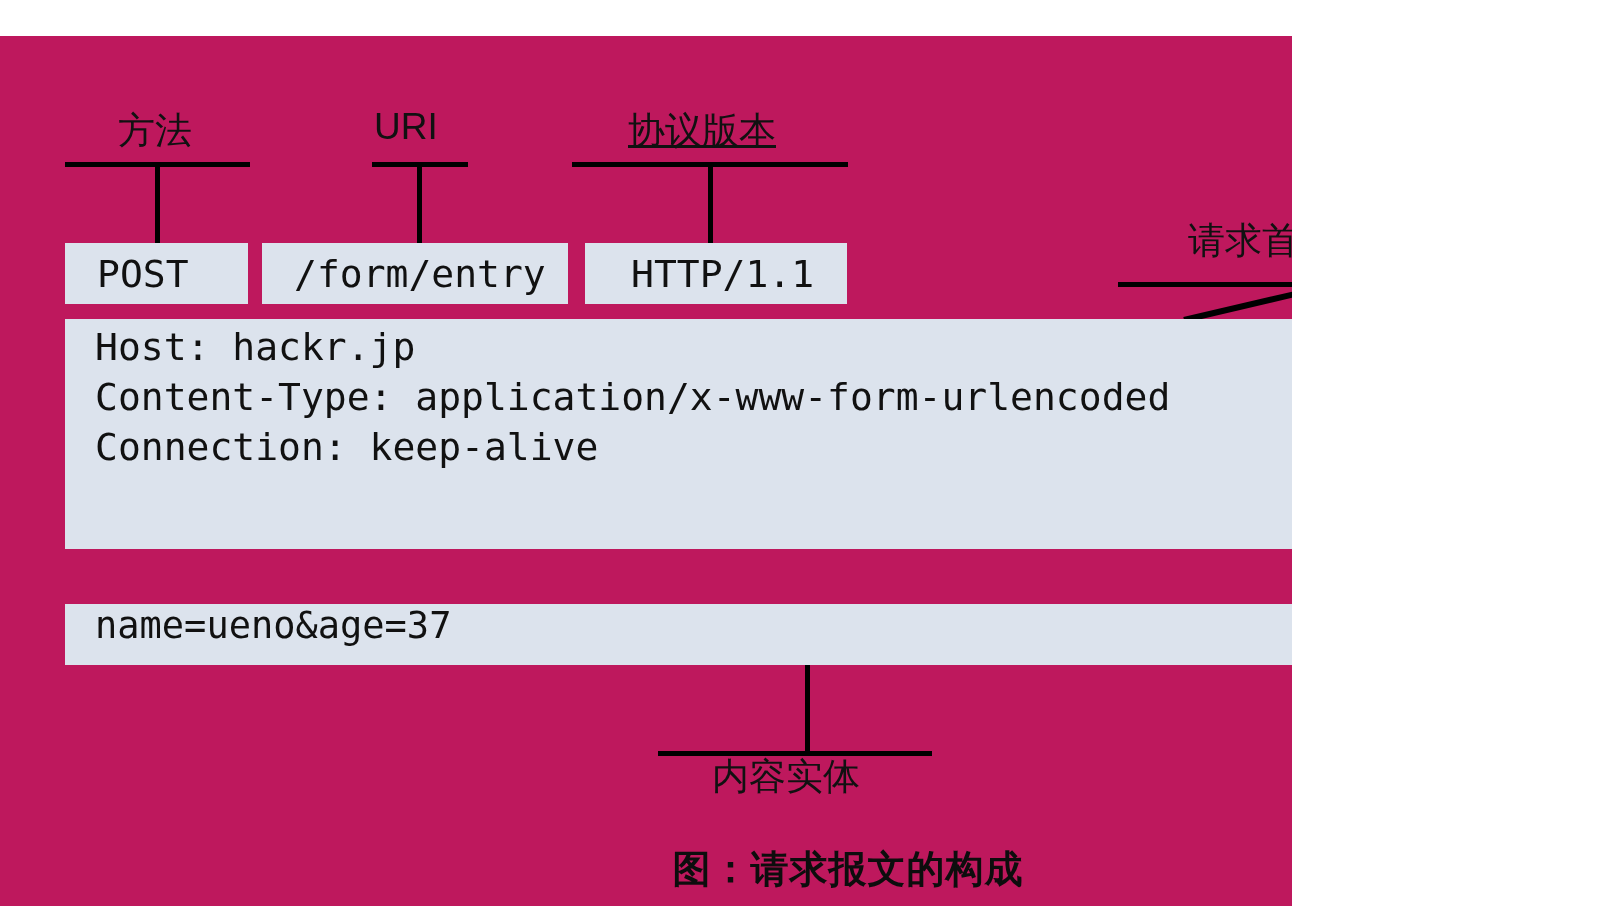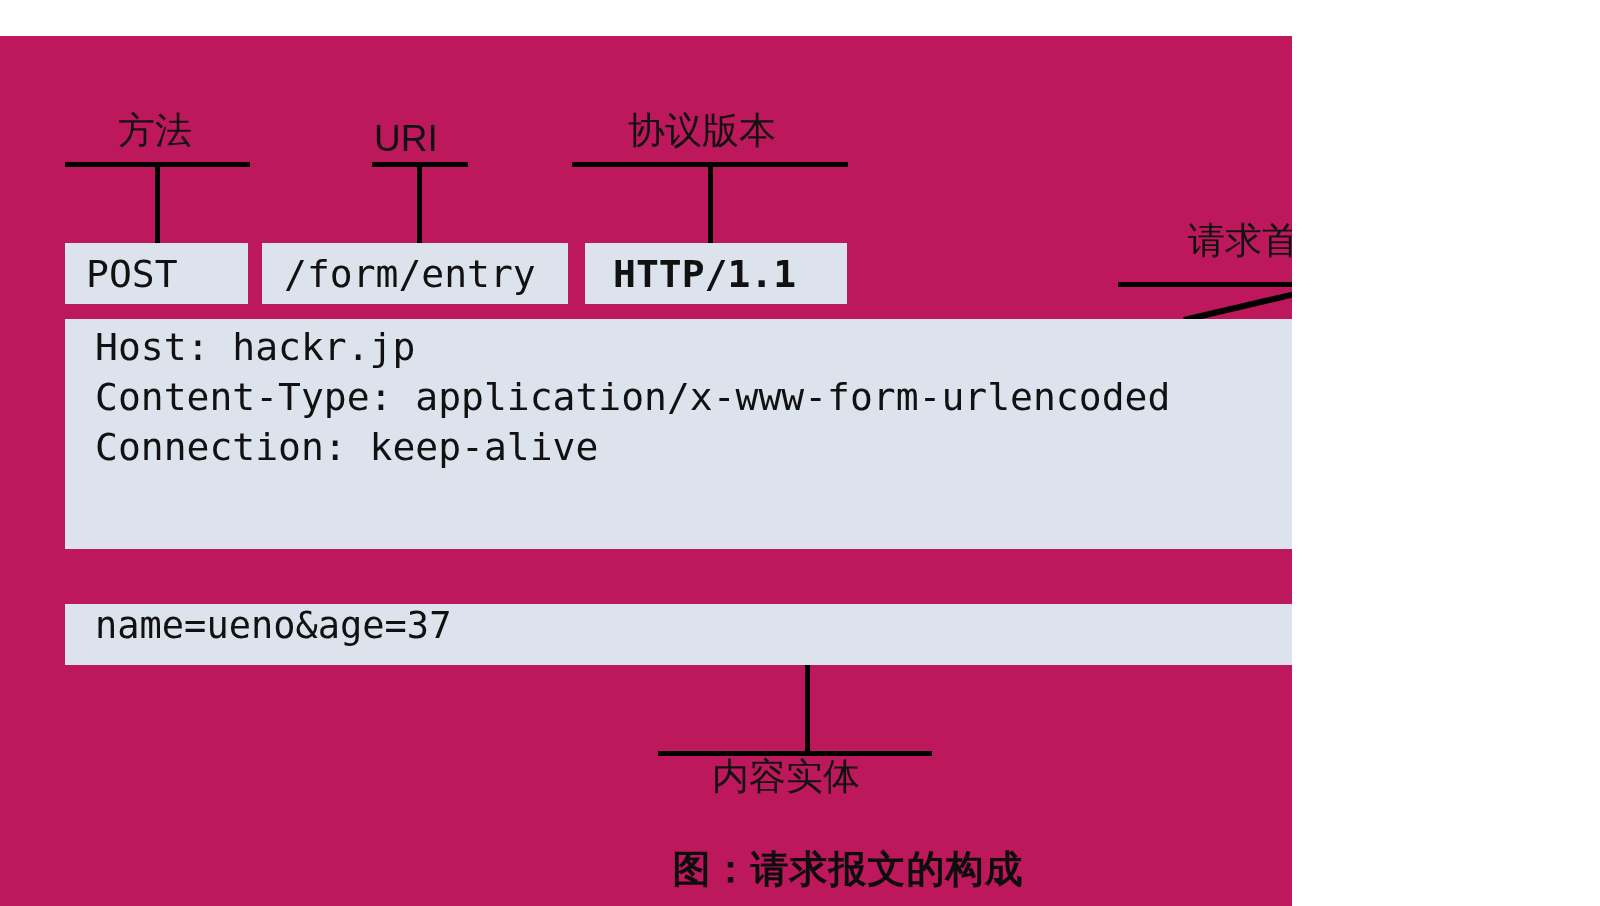--- a/index.html
+++ b/index.html
@@ -55,23 +55,23 @@
     align-items: center;
     font-family: "DejaVu Sans Mono", "Liberation Mono", monospace;
     font-size: 38px;
     color: #111111;
     white-space: pre;
   }
   #box-method   { left: 65px;  width: 183px; }
   #box-uri      { left: 262px; width: 306px; }
   #box-version  { left: 585px; width: 262px; }
 
-  .startline-box .txt { padding-left: 21px; }
-  #box-uri .txt     { padding-left: 22px; }
-  #box-version .txt { padding-left: 28px; font-weight: bold; }
+  .startline-box .txt { padding-left: 32px; }
+  #box-uri .txt     { padding-left: 32px; }
+  #box-version .txt { padding-left: 46px; }
 
   
   #box-headers {
     left: 65px;
     top: 283px;
     width: 1490px;
     height: 230px;
     padding: 3px 0 0 30px;
     box-sizing: border-box;
   }
@@ -101,26 +101,26 @@
   }
 
   
   #rule-method  { left: 65px;  top: 126px; width: 185px; }
   #vline-method { left: 155px; top: 126px; height: 84px; }
   #lbl-method   { left: 118px; top: 76px; }
 
   
   #rule-uri  { left: 372px; top: 126px; width: 96px; }
   #vline-uri { left: 417px; top: 126px; height: 84px; }
-  #lbl-uri   { left: 374px; top: 84px; }
+  #lbl-uri   { left: 374px; top: 72px; }
 
   
   #rule-version  { left: 572px; top: 126px; width: 276px; }
   #vline-version { left: 708px; top: 126px; height: 84px; }
-  #lbl-version   { left: 628px; top: 76px; }
+  #lbl-version   { left: 628px; top: 76px; text-decoration: underline; }
 
   
   #rule-reqheaders { left: 1118px; top: 246px; width: 442px; }
   #lbl-reqheaders  { left: 1188px; top: 186px; }
   #diag-reqheaders {
     position: absolute;
     left: 1180px;
     top: 240px;
     width: 175px;
     height: 48px;

